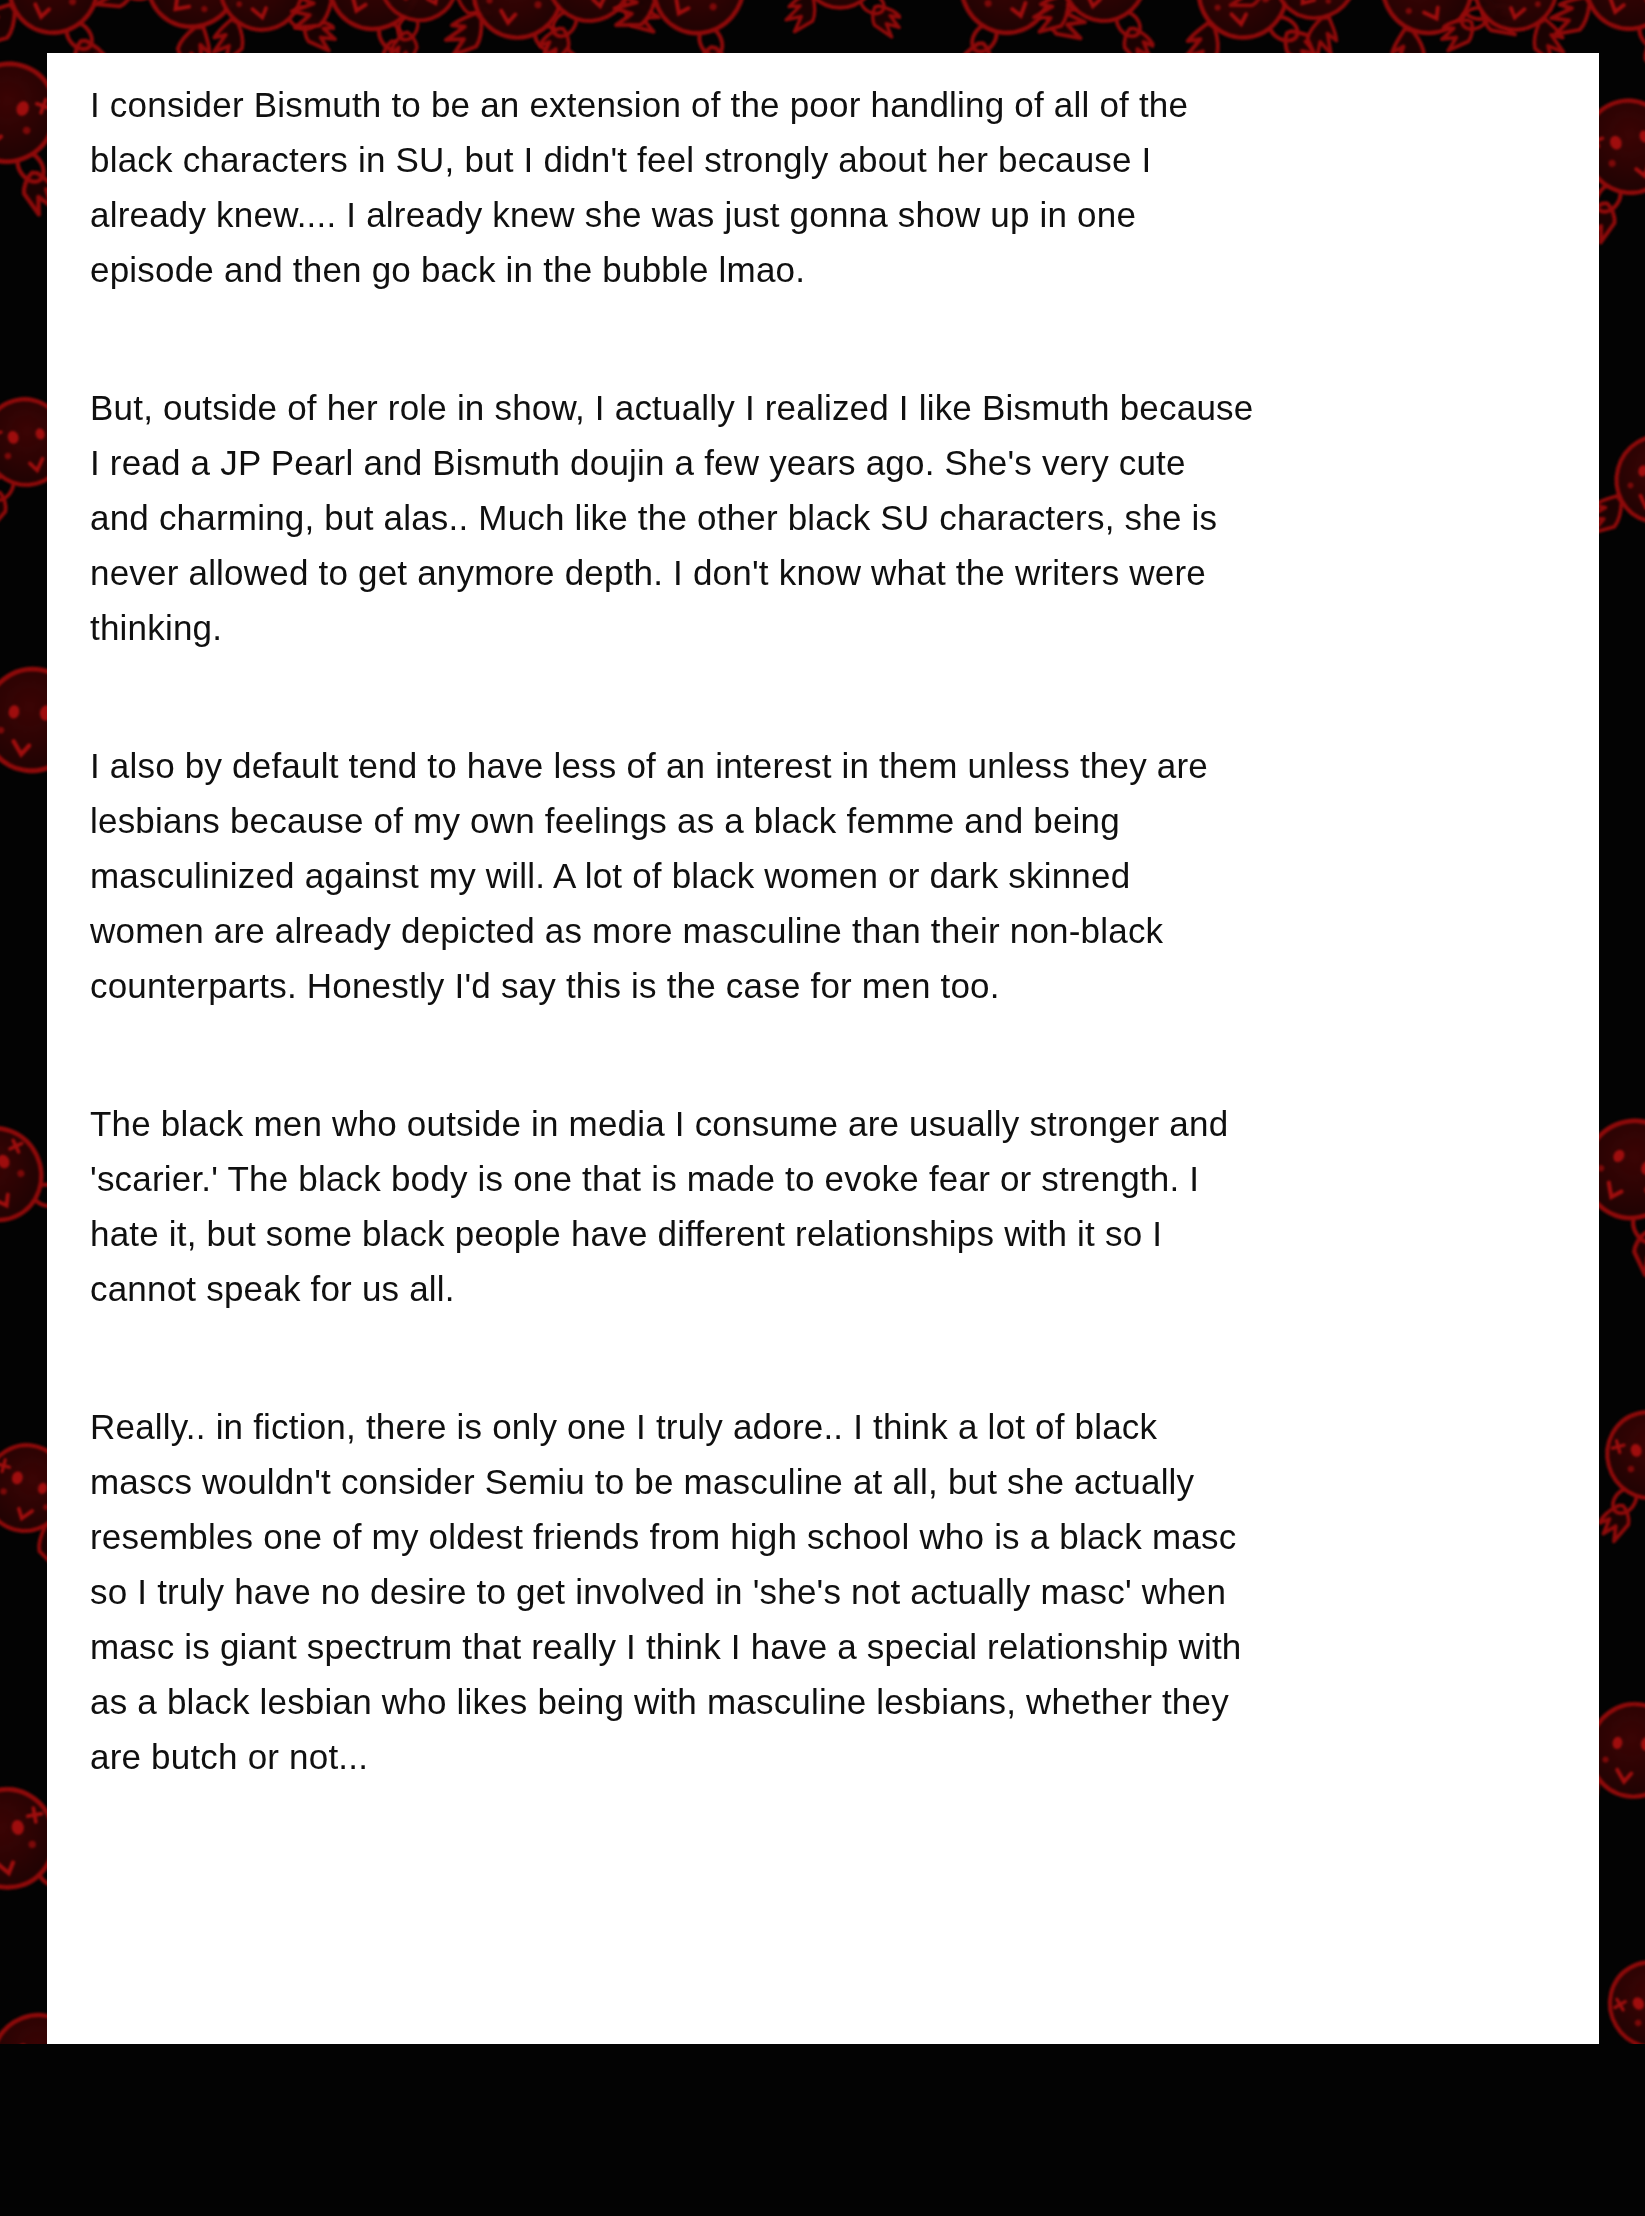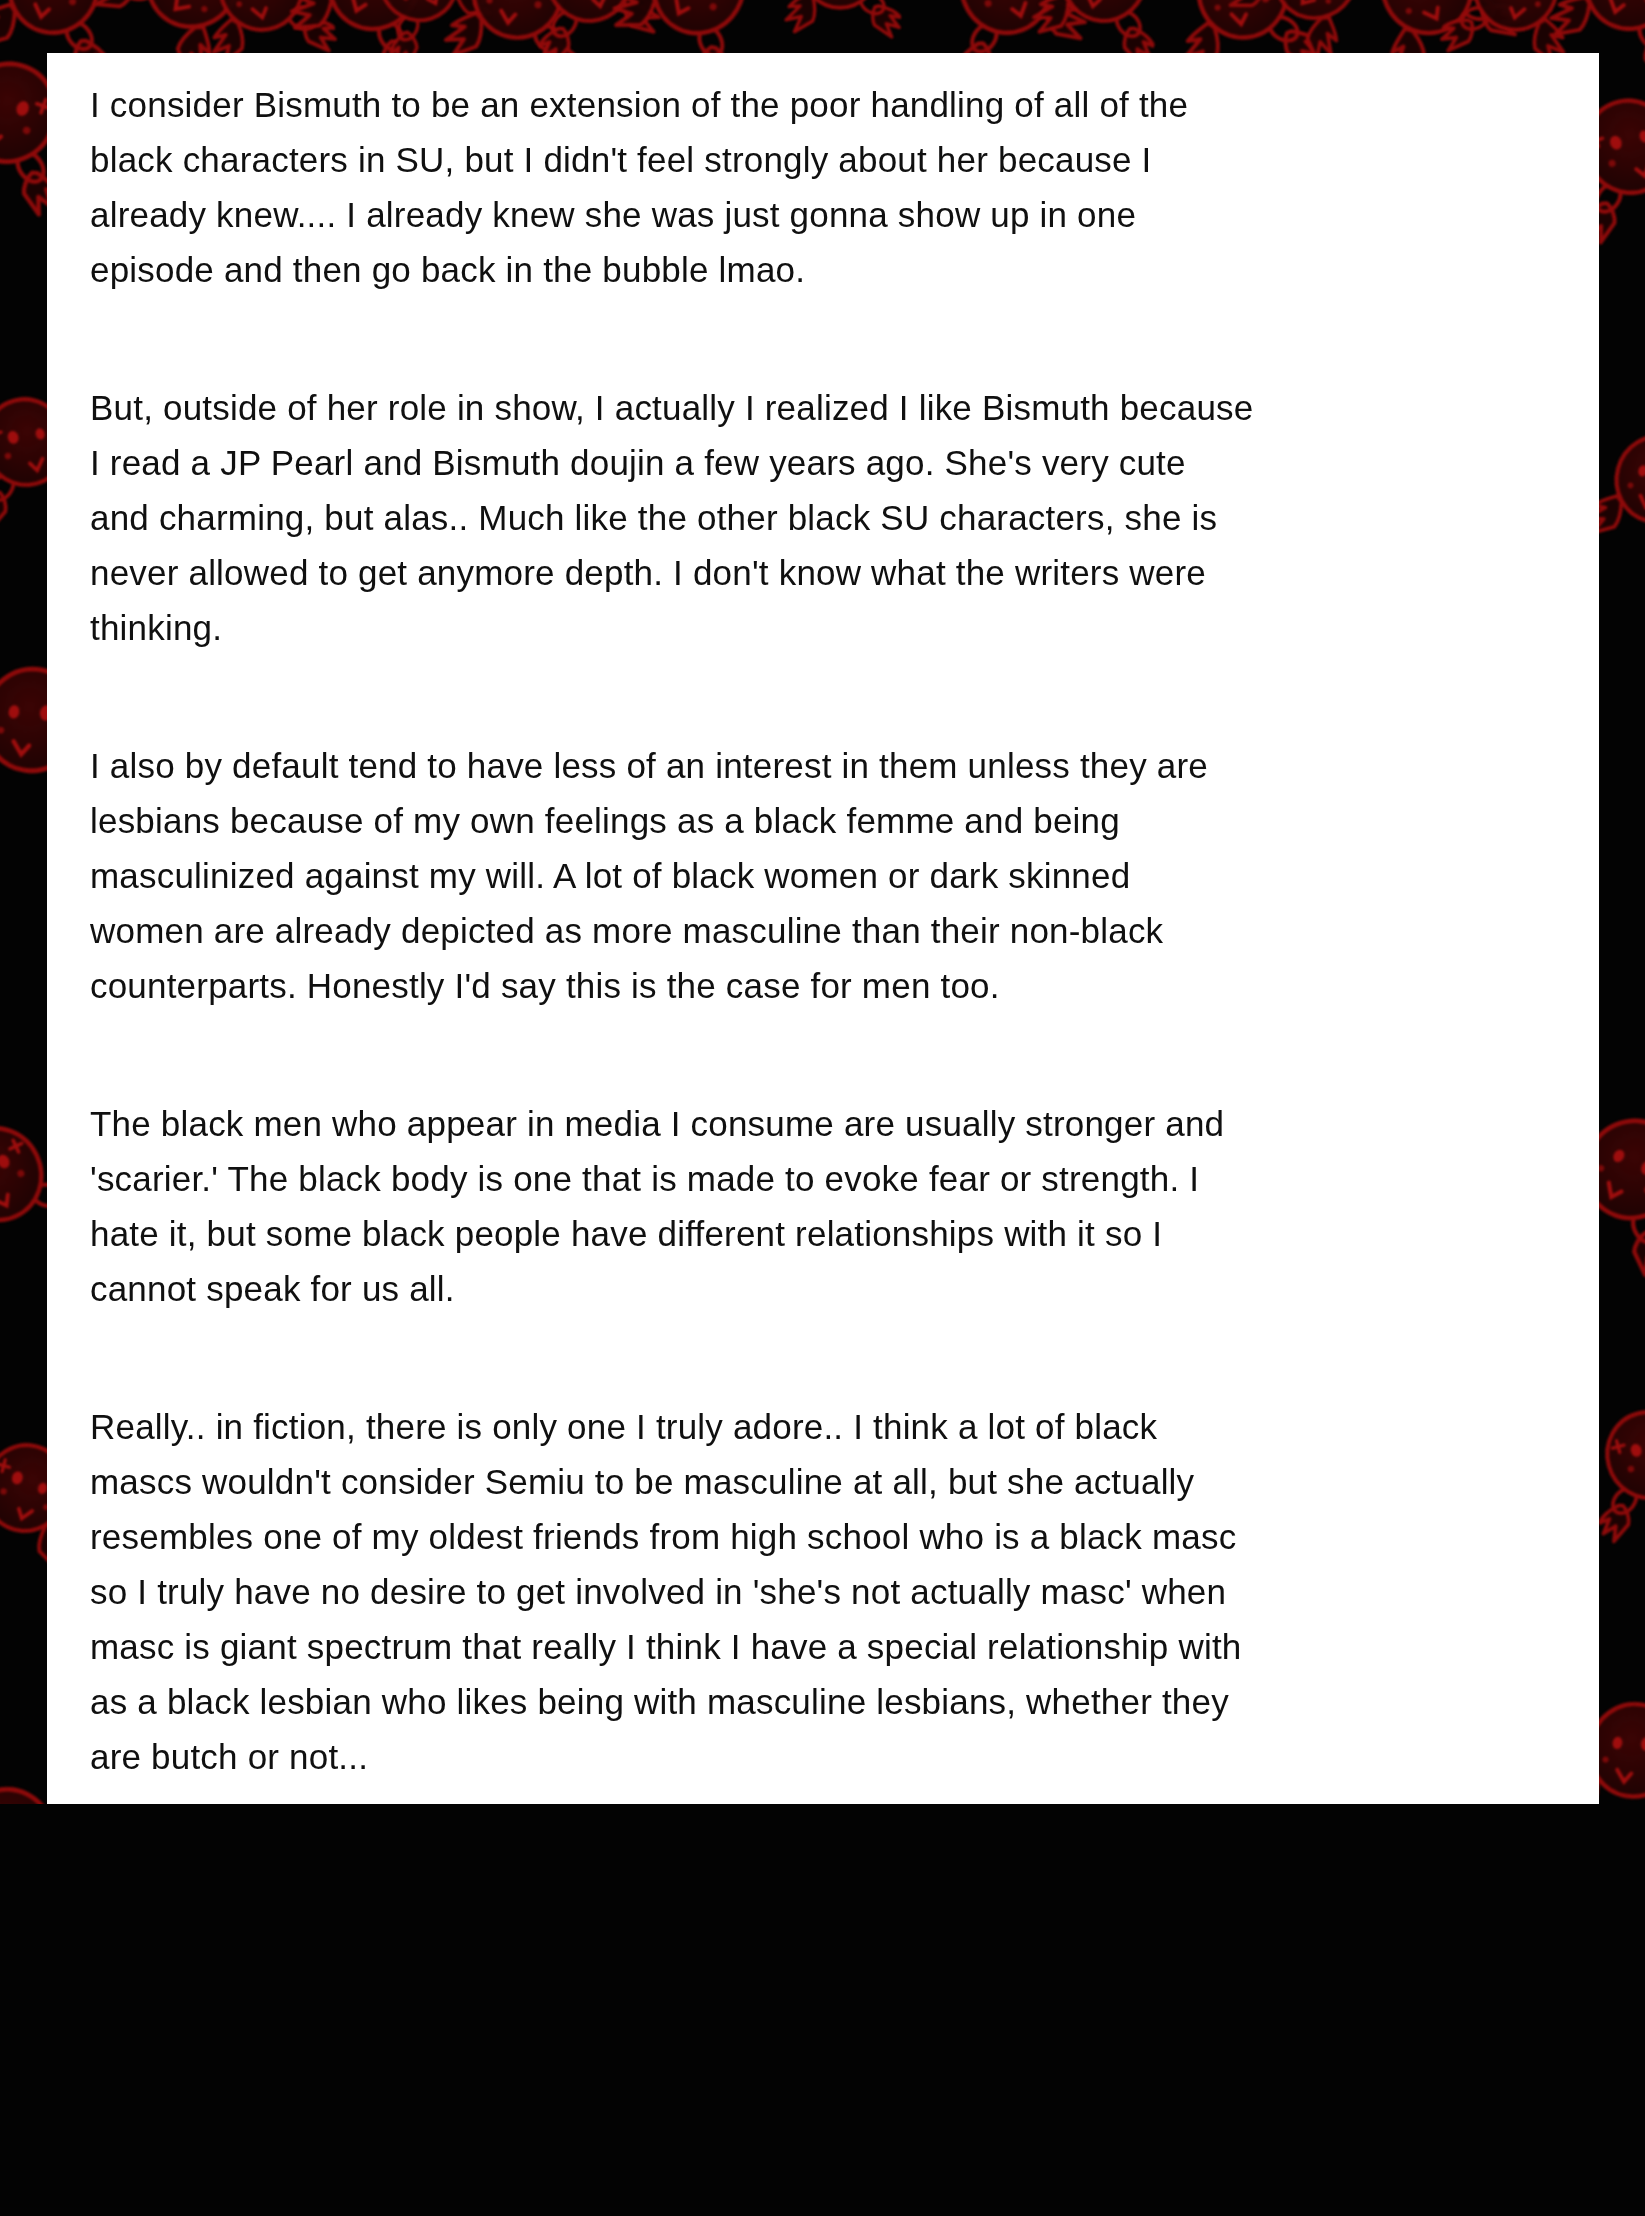--- a/index.html
+++ b/index.html
@@ -3,21 +3,21 @@
 <meta charset="utf-8">
 <style>
   html,body{margin:0;padding:0;}
   body{
     width:1645px;height:2216px;
     background:#030303;
     font-family:"Liberation Sans","DejaVu Sans",sans-serif;
     overflow:hidden;
   }
   #canvas{
-    position:relative;width:1645px;height:1804px;
+    position:relative;width:1645px;height:2044px;
     background:#030303;overflow:hidden;
   }
   
   .motif{
     position:absolute;
     filter:blur(1.2px) saturate(1.05);
     opacity:.96;
     pointer-events:none;
   }
   
@@ -202,21 +202,21 @@
       <p>But, outside of her role in show, I actually I realized I like Bismuth because
 I read a JP Pearl and Bismuth doujin a few years ago. She's very cute
 and charming, but alas.. Much like the other black SU characters, she is
 never allowed to get anymore depth. I don't know what the writers were
 thinking.</p>
       <p>I also by default tend to have less of an interest in them unless they are
 lesbians because of my own feelings as a black femme and being
 masculinized against my will. A lot of black women or dark skinned
 women are already depicted as more masculine than their non-black
 counterparts. Honestly I'd say this is the case for men too.</p>
-      <p>The black men who appear in media I consume are usually stronger and
+      <p>The black men who outside in media I consume are usually stronger and
 'scarier.' The black body is one that is made to evoke fear or strength. I
 hate it, but some black people have different relationships with it so I
 cannot speak for us all.</p>
       <p>Really.. in fiction, there is only one I truly adore.. I think a lot of black
 mascs wouldn't consider Semiu to be masculine at all, but she actually
 resembles one of my oldest friends from high school who is a black masc
 so I truly have no desire to get involved in 'she's not actually masc' when
 masc is giant spectrum that really I think I have a special relationship with
 as a black lesbian who likes being with masculine lesbians, whether they
 are butch or not...</p>

